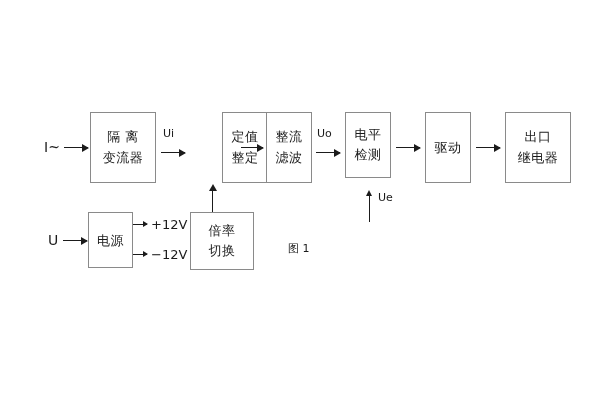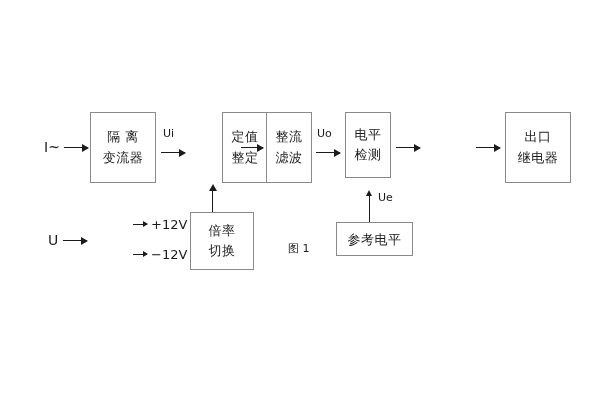--- a/index.html
+++ b/index.html
@@ -134,53 +134,56 @@
   <div class="arrow-r" style="left:334px; top:148.5px;"></div>
 
   <div class="box" style="left:345px; top:112px; width:46px; height:66px;">
     <span class="ln">电平</span>
     <span class="ln">检测</span>
   </div>
 
   <div class="hline" style="left:396px; top:147px; width:24px;"></div>
   <div class="arrow-r" style="left:414px; top:143.5px;"></div>
 
+  <div class="box one-line" style="left:425px; top:112px; width:46px; height:71px;">
+    <span class="ln">驱动</span>
+  </div>
 
   <div class="hline" style="left:476px; top:147px; width:24px;"></div>
   <div class="arrow-r" style="left:494px; top:143.5px;"></div>
 
   <div class="box" style="left:505px; top:112px; width:66px; height:71px;">
     <span class="ln">出口</span>
     <span class="ln">继电器</span>
   </div>
 
   <div class="lbl src" style="left:48px; top:233px;">U</div>
   <div class="hline" style="left:63px; top:240px; width:24px;"></div>
   <div class="arrow-r" style="left:81px; top:236.5px;"></div>
 
+  <div class="box one-line" style="left:88px; top:212px; width:45px; height:56px;">
+    <span class="ln">电源</span>
+  </div>
 
   <div class="hline" style="left:133px; top:224px; width:14px;"></div>
   <div class="arrow-r sm" style="left:143px; top:221px;"></div>
   <div class="lbl rail" style="left:151px; top:218px;">+12V</div>
 
   <div class="hline" style="left:133px; top:254px; width:14px;"></div>
   <div class="arrow-r sm" style="left:143px; top:251px;"></div>
   <div class="lbl rail" style="left:151px; top:248px;">−12V</div>
 
   <div class="box" style="left:190px; top:212px; width:64px; height:58px;">
     <span class="ln">倍率</span>
     <span class="ln">切换</span>
   </div>
 
   <div class="vline" style="left:212px; top:189px; height:23px;"></div>
   <div class="arrow-u" style="left:208.5px; top:184px;"></div>
 
-  <div class="box one-line" style="left:336px; top:222px; width:77px; height:34px;">
-    <span class="ln">参考电平</span>
-  </div>
 
   <div class="vline" style="left:369px; top:196px; height:26px;"></div>
   <div class="arrow-u sm" style="left:366px; top:190px;"></div>
   <div class="lbl sig" style="left:378px; top:192px;">Ue</div>
 
   <div class="lbl cap" style="left:288px; top:243px;">图 1</div>
 
 </div>
 
 </body></html>

